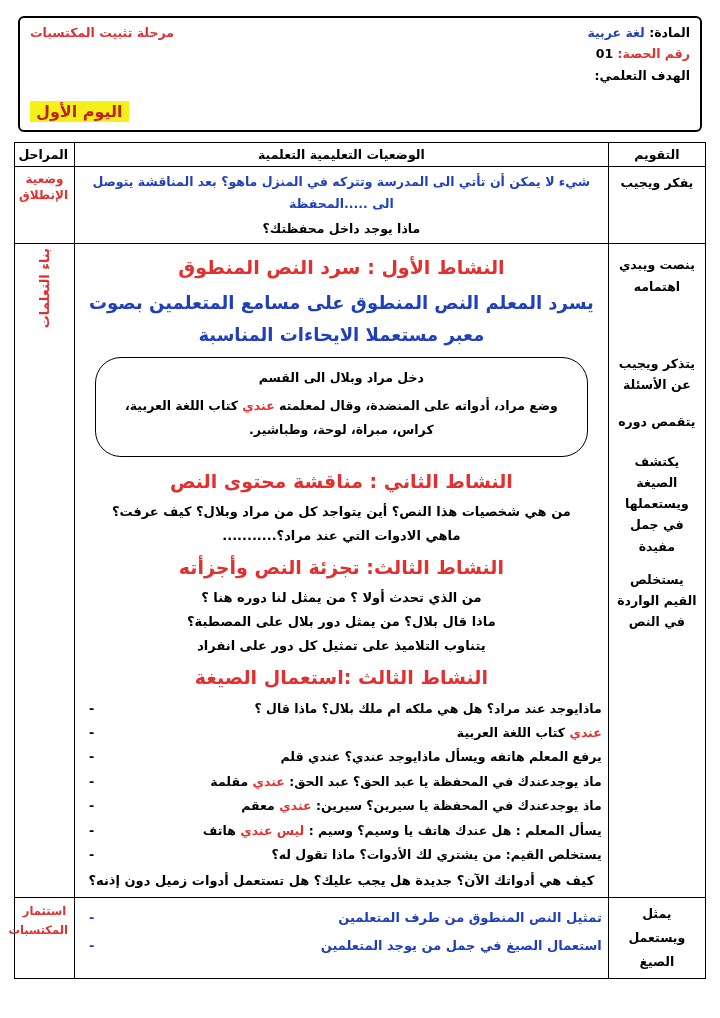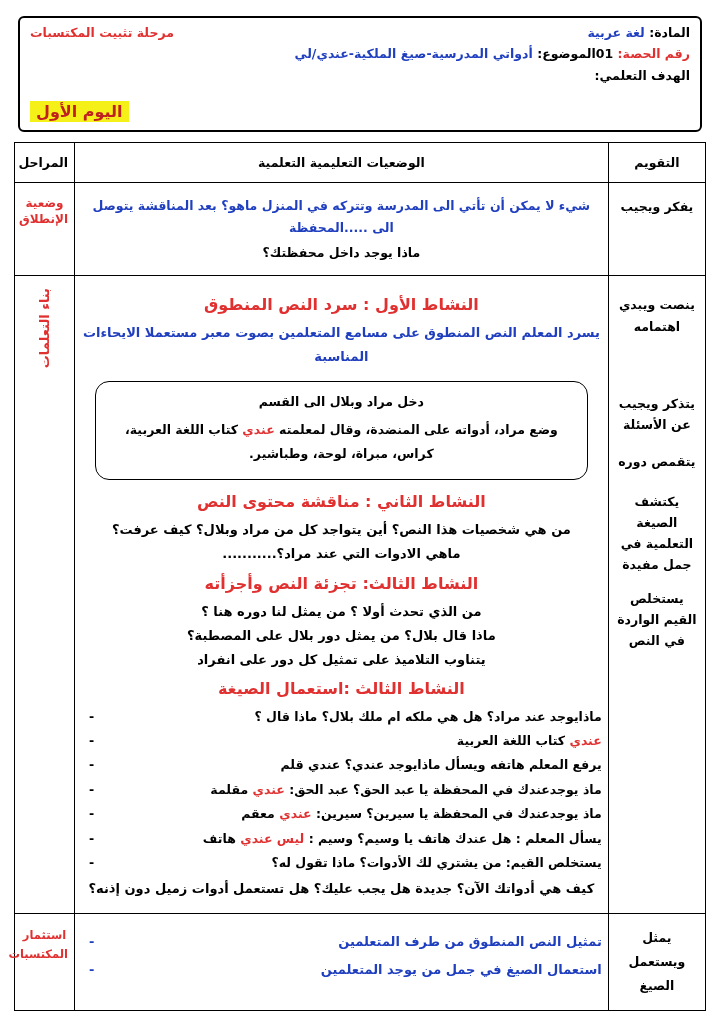--- a/index.html
+++ b/index.html
@@ -67,21 +67,21 @@
 
   
   table.main {
     width: 100%;
     border-collapse: collapse;
     table-layout: fixed;
   }
   table.main td, table.main th {
     border: 1.5px solid #000;
     vertical-align: top;
-    padding: 12px 6px;
+    padding: 4px 6px;
   }
   th.col-head {
     text-align: center;
     font-size: 12.5px;
     font-weight: bold;
     padding: 5px 4px;
   }
   .c-marahil { width: 58px; }
   .c-wadiat  { width: 516px; }
   .c-taqwim  { width: 94px; }
@@ -128,43 +128,43 @@
   .intro-q {
     color: #000;
     font-weight: bold;
     margin-top: 2px;
   }
 
   .act-title {
     color: #e03030;
     font-weight: bold;
     text-align: center;
-    font-size: 16px;
+    font-size: 19px;
     margin: 3px 0 2px 0;
   }
   .act-body {
     color: #1f3fbf;
     font-weight: bold;
     text-align: center;
-    font-size: 13px;
+    font-size: 18px;
     line-height: 1.8;
   }
   .act-body-dark {
     color: #000;
     font-weight: bold;
     text-align: center;
     font-size: 13px;
     line-height: 1.85;
   }
 
   .text-box {
     border: 1.5px solid #000;
-    border-radius: 14px;
+    border-radius: 26px;
     padding: 8px 14px 10px 14px;
-    margin: 13px 14px 8px 14px;
+    margin: 6px 14px 8px 14px;
     text-align: center;
     font-weight: bold;
     font-size: 12.5px;
     line-height: 1.9;
   }
   .text-box p { margin: 0 0 4px 0; }
   .kw-red { color: #e03030; font-weight: bold; }
 
   ul.dashed {
     list-style: none;
@@ -216,24 +216,20 @@
       <div class="hdr-cell">
         <span class="red">مرحلة تثبيت المكتسبات</span>
       </div>
     </div>
 
     <div class="hdr-obj-row">
       <div class="hdr-cell">
         <span class="red">رقم الحصة:</span>
         <span class="lbl">01</span>
       </div>
-      <div class="hdr-cell" style="flex:1; text-align:right; padding-right:0;">
-        <span class="lbl">الموضوع:</span>
-        <span class="blue">أدواتي المدرسية-صيغ الملكية-عندي/لي</span>
-      </div>
     </div>
 
     <div class="goal-wrap">
       <div class="goal-label">الهدف التعلمي:</div>
     </div>
 
     <div class="day-line">
       <span class="highlight">اليوم الأول</span>
     </div>
   </div>
@@ -261,21 +257,21 @@
 
       <tr>
         <td class="taqwim-cell">
           <div style="height:6px"></div>
           <div style="line-height:1.7;">ينصت ويبدي اهتمامه</div>
           <div style="height:56px"></div>
           <div style="line-height:1.7;">يتذكر ويجيب عن الأسئلة</div>
           <div style="height:16px"></div>
           <div style="line-height:1.7;">يتقمص دوره</div>
           <div style="height:18px"></div>
-          <div style="line-height:1.7;">يكتشف الصيغة التعلمية في جمل مفيدة</div>
+          <div style="line-height:1.7;">يكتشف الصيغة ويستعملها في جمل مفيدة</div>
           <div style="height:12px"></div>
           <div style="line-height:1.7;">يستخلص القيم الواردة في النص</div>
         </td>
 
         <td class="content-cell">
 
           <div class="act-title">النشاط الأول : سرد النص المنطوق</div>
           <div class="act-body">يسرد المعلم النص المنطوق على مسامع المتعلمين بصوت معبر مستعملا الايحاءات المناسبة</div>
 
           <div class="text-box">

